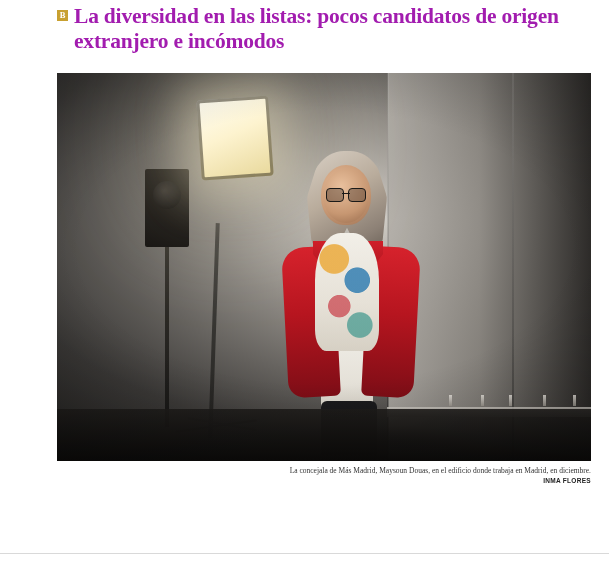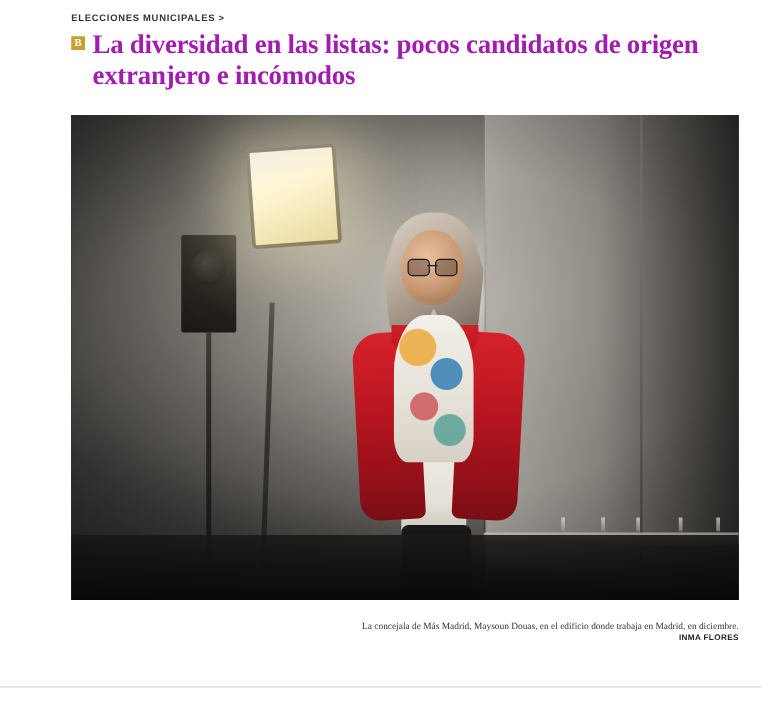--- a/index.html
+++ b/index.html
@@ -288,21 +288,21 @@
     background: radial-gradient(ellipse at center, rgba(0,0,0,0.55), rgba(0,0,0,0) 70%);
   }
   .vignette {
     position: absolute;
     inset: 0;
     background: radial-gradient(130% 100% at 50% 45%, rgba(0,0,0,0) 35%, rgba(0,0,0,0.55) 100%);
     pointer-events: none;
   }
   .caption-wrap {
     width: 534px;
-    padding-top: 16px;
+    padding-top: 5px;
     text-align: right;
   }
   .caption {
     margin: 0;
     font-family: "Liberation Serif", serif;
     font-size: 7.5px;
     line-height: 1.35;
     color: #333333;
   }
   .credit {
@@ -320,21 +320,20 @@
     height: 1px;
     background: #d9d9d9;
   }
 </style>
 </head>
 <body>
 
 <div class="page">
   <div class="article">
 
-    <div class="kicker">ELECCIONES MUNICIPALES &gt;</div>
 
     <div class="headline-row">
       <div class="brand-badge">B</div>
       <h1 class="headline">La diversidad en las listas: pocos candidatos de origen extranjero e incómodos</h1>
     </div>
 
 
     <figure class="figure">
       <div class="photo">
         <div class="bg-wall"></div>

